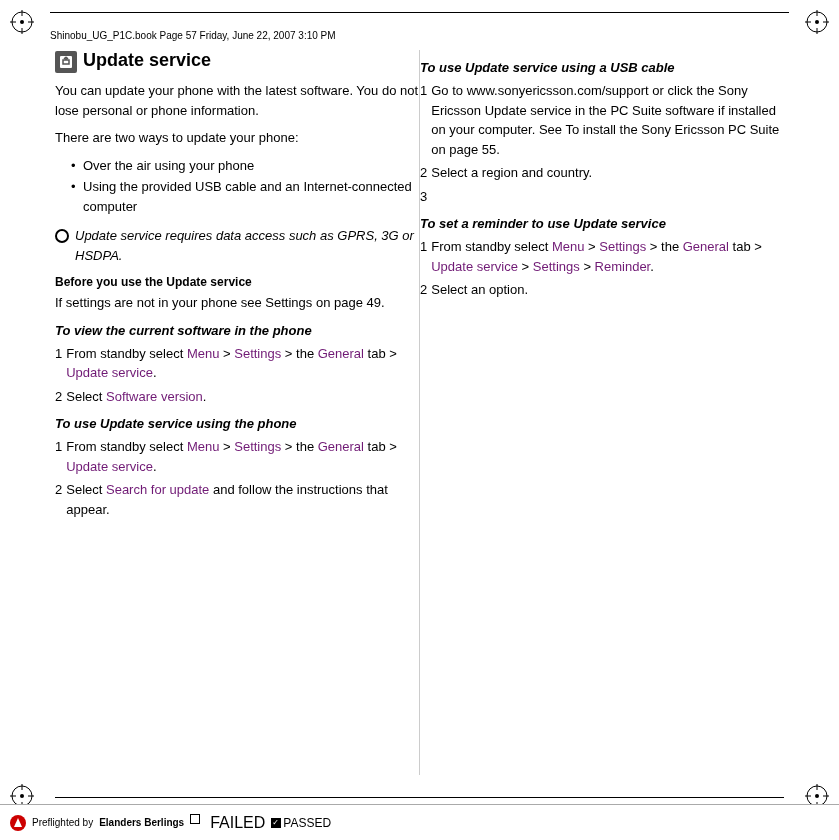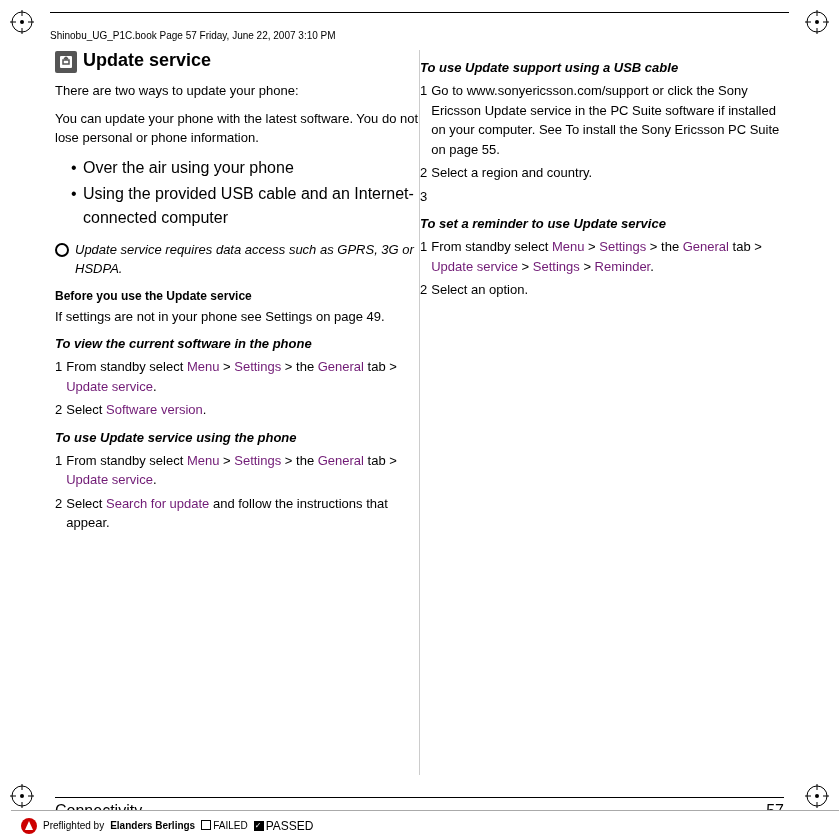--- a/index.html
+++ b/index.html
@@ -102,21 +102,21 @@
     
     ul.bullet-list {
       margin-left: 16px;
       margin-bottom: 10px;
       list-style: none;
     }
     ul.bullet-list li {
       position: relative;
       padding-left: 12px;
       margin-bottom: 2px;
-      font-size: 16px;
+      font-size: 13px;
       line-height: 1.5;
     }
     ul.bullet-list li::before {
       content: "•";
       position: absolute;
       left: 0;
       top: 0;
     }
 
     
@@ -206,40 +206,39 @@
       bottom: 0;
       left: 0;
       right: 0;
       background: #fff;
       border-top: 1px solid #aaa;
       display: flex;
       align-items: center;
       padding: 2px 10px;
       font-size: 10px;
       gap: 6px;
-      height: 30px;
-      margin-left: 11px;
+      height: 36px;
     }
 
     .preflight-icon {
       width: 16px;
       height: 16px;
       background: #cc0000;
       border-radius: 50%;
       display: flex;
       align-items: center;
       justify-content: center;
       flex-shrink: 0;
     }
 
     .checkbox-fail {
       display: inline-flex;
       align-items: flex-start;
-      gap: 2px;
-      font-size: 10px;
+      gap: 10px;
+      font-size: 16px;
     }
     .checkbox-pass {
       display: inline-flex;
       align-items: center;
       gap: 2px;
       font-size: 12px;
     }
     .cb-box {
       width: 10px;
       height: 10px;
@@ -319,22 +318,22 @@
       <div class="title-icon">
         <svg viewBox="0 0 14 14" xmlns="http://www.w3.org/2000/svg">
           <rect x="1" y="1" width="12" height="12" rx="1" fill="#fff" stroke="#fff" stroke-width="0"></rect>
           <path d="M7 2 L7 5 L10 5 L10 9 L4 9 L4 5 L7 5" fill="none" stroke="#555" stroke-width="1.5"></path>
           <path d="M7 2 L5 4 M7 2 L9 4" fill="none" stroke="#555" stroke-width="1.5"></path>
         </svg>
       </div>
       <h1 class="page-title">Update service</h1>
     </div>
 
+    <p>You can update your phone with the latest software. You do not lose personal or phone information.</p>
     <p>There are two ways to update your phone:</p>
-    <p>You can update your phone with the latest software. You do not lose personal or phone information.</p>
 
     <ul class="bullet-list">
       <li>Over the air using your phone</li>
       <li>Using the provided USB cable and an Internet-connected computer</li>
     </ul>
 
     <div class="note-box">
       <div class="note-circle"></div>
       <p style="margin:0; font-style:italic;">Update service requires data access such as GPRS, 3G or HSDPA.</p>
     </div>
@@ -374,21 +373,21 @@
       </li>
     </ol>
 
   </div>
 
   <div class="divider"></div>
 
   <div class="right-col">
 
     <h2 class="italic-heading">
-      <span>To use Update support using a USB cable</span>
+      <span>To use Update service using a USB cable</span>
     </h2>
     <ol class="numbered-list">
       <li>
         <span class="num">1</span>
         <span>Go to <span class="italic-text">www.sonyericsson.com/support</span> or click <span class="italic-text">the Sony Ericsson Update service</span> in <span class="italic-text">the PC Suite software</span> if installed on your computer. See <span class="italic-text">To install the Sony Ericsson PC Suite</span> on page 55.</span>
       </li>
       <li>
         <span class="num">2</span>
         <span>Select a region and country.</span>
       </li>

